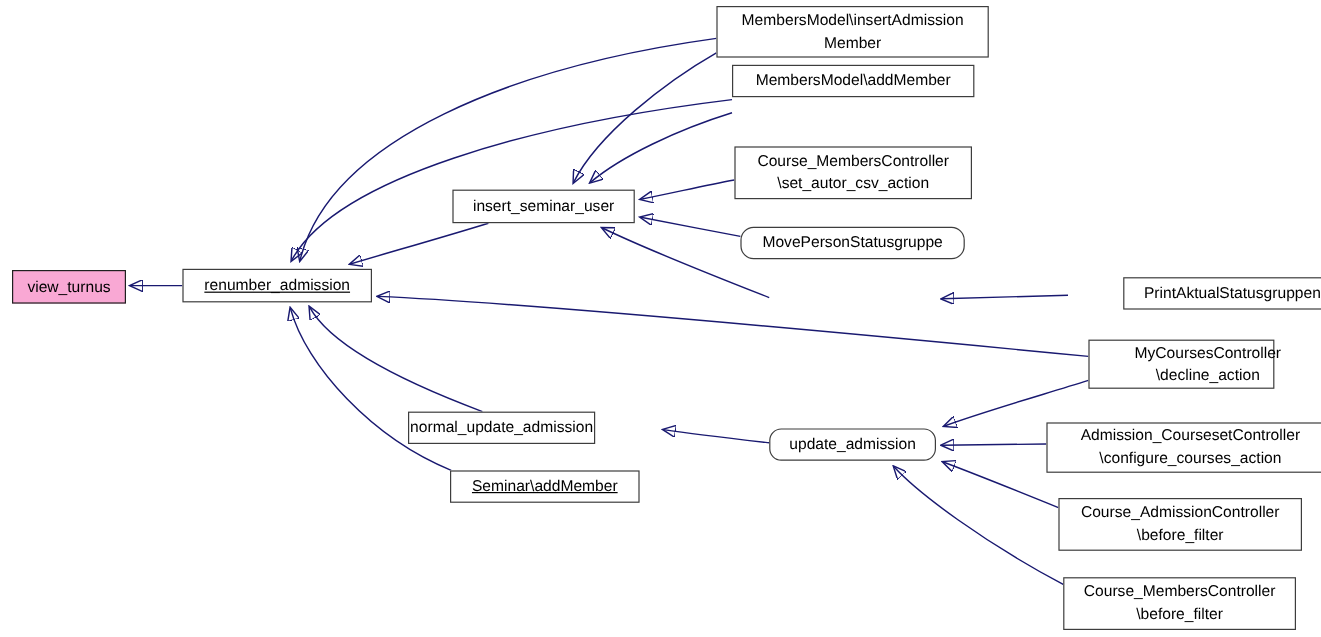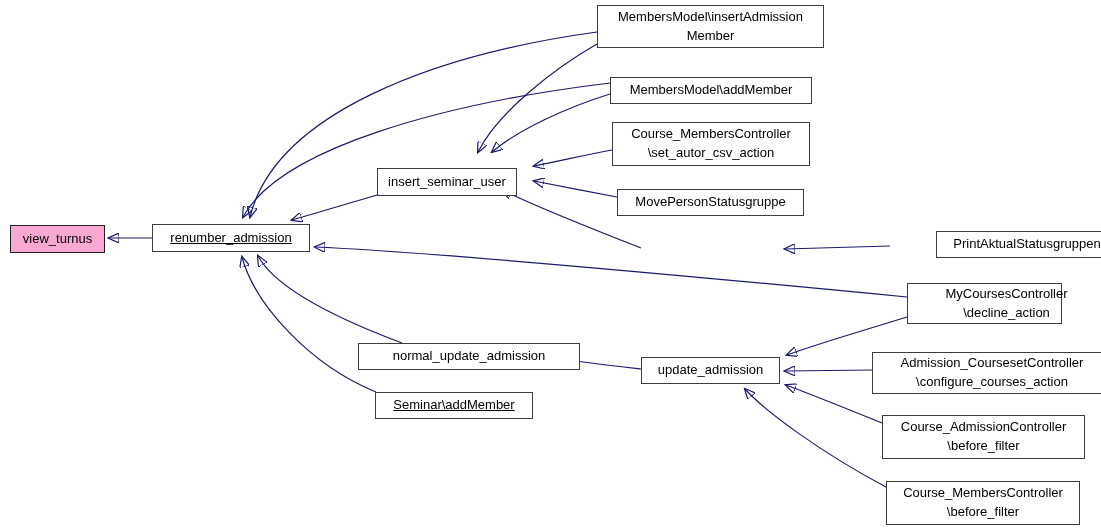--- a/index.html
+++ b/index.html
@@ -63,41 +63,41 @@
     <path d="M376,392 C310,365 255,305 242,257" marker-end="url(#arrow)"></path>
     <path d="M872,370 L785,371" marker-end="url(#arrow)"></path>
     <path d="M882,423 C845,408 810,394 786,385" marker-end="url(#arrow)"></path>
     <path d="M886,487 C820,452 765,411 745,389" marker-end="url(#arrow)"></path>
   </svg>
 
   <div class="node highlight" style="left:10px; top:225px; width:95px; height:28px;">view_turnus</div>
 
   <div class="node" style="left:152px; top:224px; width:158px; height:28px;text-decoration:underline;">renumber_admission</div>
 
-  <div class="node" style="left:377px; top:168px; width:140px; height:28px;">insert_seminar_user</div>
+  <div class="node" style="left:377px; top:158px; width:152px; height:28px;">insert_seminar_user</div>
 
   <div class="node" style="left:597px; top:5px; width:227px; height:43px;">MembersModel\insertAdmission
 Member</div>
 
-  <div class="node" style="left:610px; top:77px; width:202px; height:27px;text-align:center;">MembersModel\addMember</div>
+  <div class="node" style="left:610px; top:54px; width:202px; height:27px;text-align:center;">MembersModel\addMember</div>
 
   <div class="node" style="left:612px; top:122px; width:198px; height:44px;">Course_MembersController
 \set_autor_csv_action</div>
 
-  <div class="node" style="left:617px; top:189px; width:187px; height:27px;">MovePersonStatusgruppe</div>
+  <div class="node" style="left:617px; top:189px; width:187px; height:27px;border-radius:11px;">MovePersonStatusgruppe</div>
 
 
   <div class="node" style="left:936px; top:231px; width:182px; height:27px;">PrintAktualStatusgruppen</div>
 
   <div class="node" style="left:907px; top:283px; width:155px; height:41px;padding-left:48px;">MyCoursesController
 \decline_action</div>
 
-  <div class="node" style="left:358px; top:343px; width:222px; height:27px;">normal_update_admission</div>
+  <div class="node" style="left:340px; top:343px; width:156px; height:27px;">normal_update_admission</div>
 
-  <div class="node" style="left:641px; top:357px; width:139px; height:27px;">update_admission</div>
+  <div class="node" style="left:641px; top:357px; width:139px; height:27px;border-radius:10px;">update_admission</div>
 
   <div class="node" style="left:872px; top:352px; width:240px; height:42px;">Admission_CoursesetController
 \configure_courses_action</div>
 
   <div class="node" style="left:375px; top:392px; width:158px; height:27px;text-decoration:underline;">Seminar\addMember</div>
 
   <div class="node" style="left:882px; top:415px; width:203px; height:44px;">Course_AdmissionController
 \before_filter</div>
 
   <div class="node" style="left:886px; top:481px; width:194px; height:44px;">Course_MembersController

